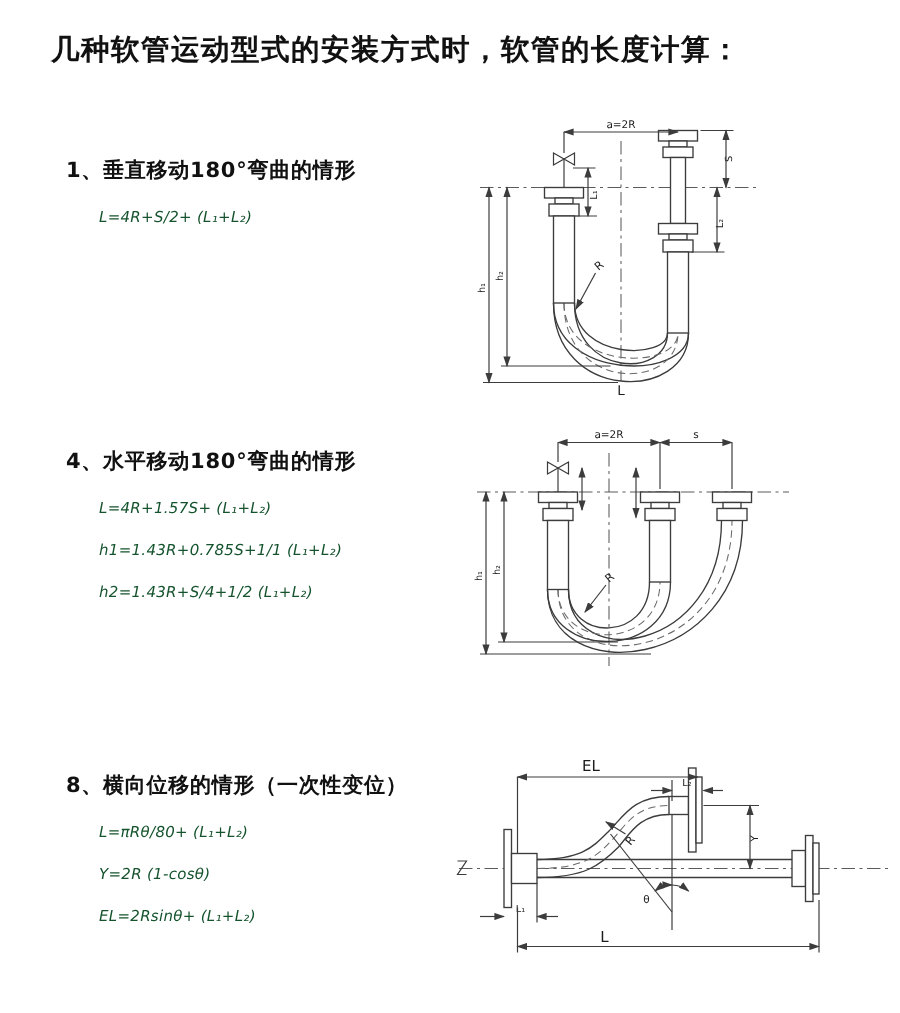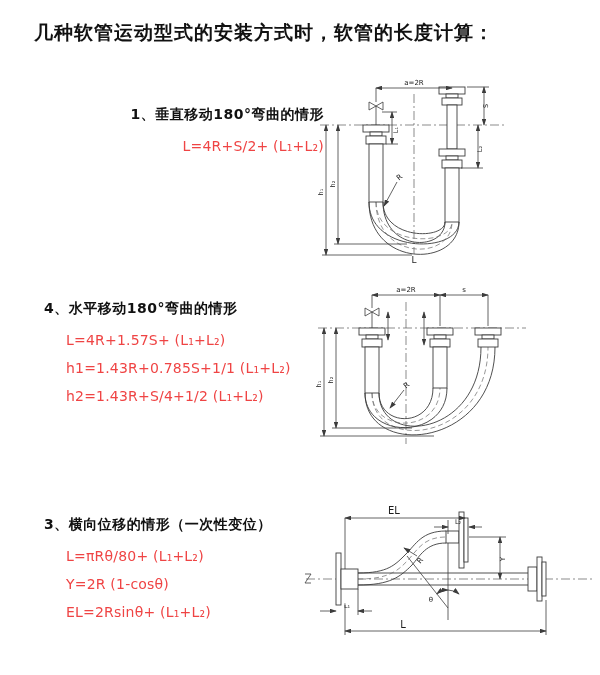--- a/index.html
+++ b/index.html
@@ -5,27 +5,27 @@
   html,body{margin:0;padding:0;}
   body{
     width:600px;height:675px;background:#ffffff;position:relative;overflow:hidden;
     font-family:"DejaVu Sans","Liberation Sans",sans-serif;color:#111;
   }
   .doc-title{
     position:absolute;left:34px;top:20px;font-size:19px;font-weight:700;
     letter-spacing:1px;white-space:nowrap;
   }
   .sec{position:absolute;left:44px;width:280px;}
-  #sec1{top:104px;text-align:right;} #sec2{top:298px;} #sec3{top:514px;}
+  #sec1{top:104px;} #sec2{top:298px;} #sec3{top:514px;}
   .sec-heading{
     margin:0;font-size:14px;font-weight:700;letter-spacing:0.5px;line-height:20px;
   }
   .formulas{
     list-style:none;margin:8px 0 0 0;padding:0 0 0 22px;
-    font-size:14px;font-weight:400;color:#ef4444;
+    font-size:10px;font-weight:400;color:#14532d;font-style:italic;
   }
   .formulas li{line-height:28px;white-space:nowrap;letter-spacing:0.2px;}
   svg{position:absolute;}
   #dia1{left:312px;top:72px;}
   #dia2{left:312px;top:282px;}
   #dia3{left:298px;top:498px;}
   .ln{stroke:#3c3c3c;stroke-width:0.8;fill:none;}
   .cl{stroke:#5a5a5a;stroke-width:0.7;fill:none;stroke-dasharray:9 3 2 3;}
   .hose{stroke:#3c3c3c;stroke-width:0.9;fill:none;}
   .hosed{stroke:#6a6a6a;stroke-width:0.7;fill:none;stroke-dasharray:5 3;}
@@ -49,21 +49,21 @@
   <section class="sec" id="sec2">
     <h2 class="sec-heading">4、水平移动180°弯曲的情形</h2>
     <ul class="formulas">
       <li>L=4R+1.57S+ (L₁+L₂)</li>
       <li>h1=1.43R+0.785S+1/1 (L₁+L₂)</li>
       <li>h2=1.43R+S/4+1/2 (L₁+L₂)</li>
     </ul>
   </section>
 
   <section class="sec" id="sec3">
-    <h2 class="sec-heading">3、横向位移的情形（一次性变位）</h2>
+    <h2 class="sec-heading">8、横向位移的情形（一次性变位）</h2>
     <ul class="formulas">
       <li>L=πRθ/80+ (L₁+L₂)</li>
       <li>Y=2R (1-cosθ)</li>
       <li>EL=2Rsinθ+ (L₁+L₂)</li>
     </ul>
   </section>
 
   <svg id="dia1" width="288" height="195" viewBox="0 0 288 195" xmlns="http://www.w3.org/2000/svg">
     <defs>
       <marker id="arA" orient="auto-start-reverse" markerWidth="9" markerHeight="6" refX="8" refY="3">

